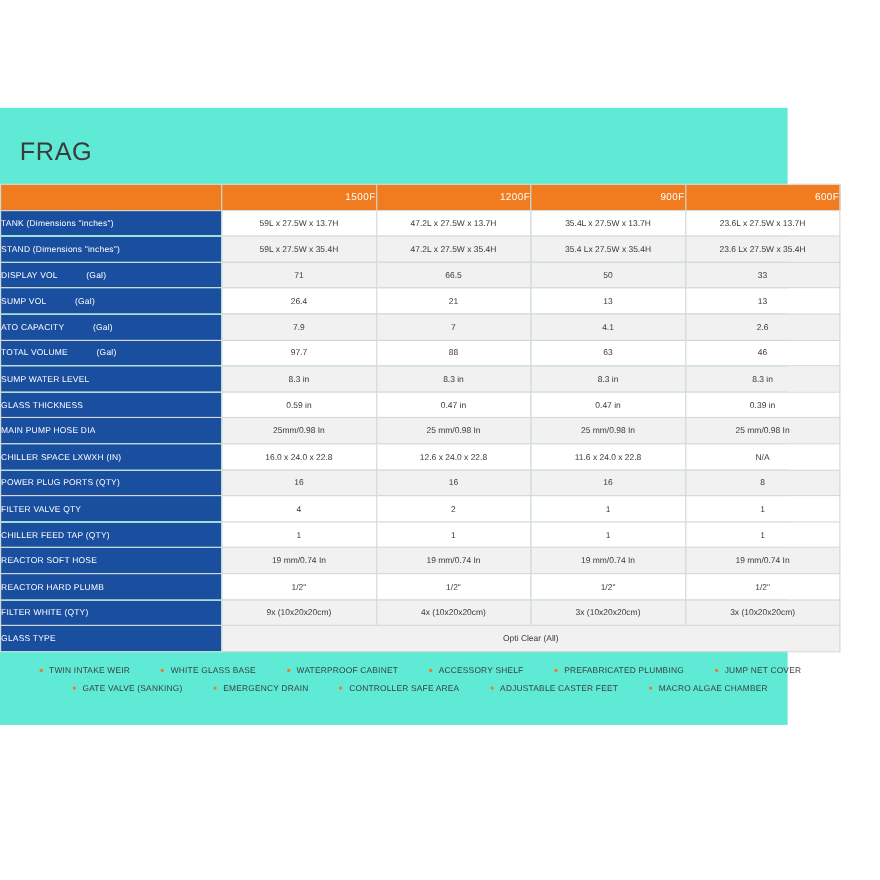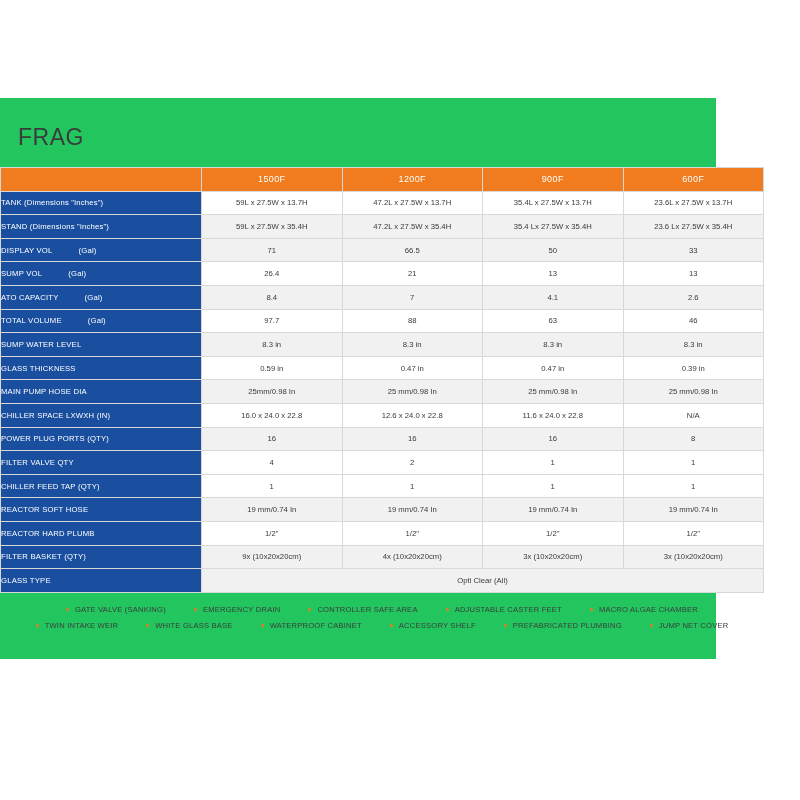--- a/index.html
+++ b/index.html
@@ -17,21 +17,21 @@
     position: relative;
     width: 800px;
     height: 800px;
     background: #ffffff;
   }
   .sheet {
     position: absolute;
     left: 0;
     top: 98px;
     width: 716px;
-    background: #22c55e;
+    background: #5eead4;
     padding: 0;
   }
   .title {
     font-size: 23px;
     color: #3b3b3b;
     font-weight: 400;
     letter-spacing: 0.5px;
     padding: 26px 0 16px 18px;
   }
   table.spec {
@@ -50,21 +50,21 @@
   th.corner {
     background: #f07c1f;
     border: 1px solid #f07c1f;
     width: 200px;
   }
   th.model {
     background: #f07c1f;
     color: #ffffff;
     font-size: 9px;
     font-weight: 400;
-    text-align: center;
+    text-align: right;
     letter-spacing: 0.4px;
     border: 1px solid #f07c1f;
   }
   td.rowlabel {
     background: #1a4fa0;
     color: #ffffff;
     font-size: 7.7px;
     font-weight: 400;
     text-align: left;
     padding-left: 12px;
@@ -171,21 +171,21 @@
         <tr>
           <td class="rowlabel"><span>SUMP VOL</span><span class="unit">(Gal)</span></td>
           <td class="val">26.4</td>
           <td class="val">21</td>
           <td class="val">13</td>
           <td class="val">13</td>
         </tr>
 
         <tr class="alt">
           <td class="rowlabel"><span>ATO CAPACITY</span><span class="unit">(Gal)</span></td>
-          <td class="val">8.4</td>
+          <td class="val">7.9</td>
           <td class="val">7</td>
           <td class="val">4.1</td>
           <td class="val">2.6</td>
         </tr>
 
         <tr>
           <td class="rowlabel"><span>TOTAL VOLUME</span><span class="unit">(Gal)</span></td>
           <td class="val">97.7</td>
           <td class="val">88</td>
           <td class="val">63</td>
@@ -259,80 +259,80 @@
 
         <tr>
           <td class="rowlabel"><span>REACTOR HARD PLUMB</span><span class="unit"></span></td>
           <td class="val">1/2"</td>
           <td class="val">1/2"</td>
           <td class="val">1/2"</td>
           <td class="val">1/2"</td>
         </tr>
 
         <tr class="alt">
-          <td class="rowlabel"><span>FILTER BASKET (QTY)</span><span class="unit"></span></td>
+          <td class="rowlabel"><span>FILTER WHITE (QTY)</span><span class="unit"></span></td>
           <td class="val">9x (10x20x20cm)</td>
           <td class="val">4x (10x20x20cm)</td>
           <td class="val">3x (10x20x20cm)</td>
           <td class="val">3x (10x20x20cm)</td>
         </tr>
 
         <tr>
           <td class="rowlabel"><span>GLASS TYPE</span></td>
           <td class="val full" colspan="4">Opti Clear (All)</td>
         </tr>
 
       </tbody>
     </table>
 
     <div class="features">
       <div class="featrow">
         <div class="feat">
             <span class="dot"></span>
-            <span>GATE VALVE (SANKING)</span>
-          </div>
-        <div class="feat">
-            <span class="dot"></span>
-            <span>EMERGENCY DRAIN</span>
-          </div>
-        <div class="feat">
-            <span class="dot"></span>
-            <span>CONTROLLER SAFE AREA</span>
-          </div>
-        <div class="feat">
-            <span class="dot"></span>
-            <span>ADJUSTABLE CASTER FEET</span>
-          </div>
-        <div class="feat">
-            <span class="dot"></span>
-            <span>MACRO ALGAE CHAMBER</span>
+            <span>TWIN INTAKE WEIR</span>
+          </div>
+        <div class="feat">
+            <span class="dot"></span>
+            <span>WHITE GLASS BASE</span>
+          </div>
+        <div class="feat">
+            <span class="dot"></span>
+            <span>WATERPROOF CABINET</span>
+          </div>
+        <div class="feat">
+            <span class="dot"></span>
+            <span>ACCESSORY SHELF</span>
+          </div>
+        <div class="feat">
+            <span class="dot"></span>
+            <span>PREFABRICATED PLUMBING</span>
+          </div>
+        <div class="feat">
+            <span class="dot"></span>
+            <span>JUMP NET COVER</span>
           </div>
       </div>
       <div class="featrow">
         <div class="feat">
             <span class="dot"></span>
-            <span>TWIN INTAKE WEIR</span>
-          </div>
-        <div class="feat">
-            <span class="dot"></span>
-            <span>WHITE GLASS BASE</span>
-          </div>
-        <div class="feat">
-            <span class="dot"></span>
-            <span>WATERPROOF CABINET</span>
-          </div>
-        <div class="feat">
-            <span class="dot"></span>
-            <span>ACCESSORY SHELF</span>
-          </div>
-        <div class="feat">
-            <span class="dot"></span>
-            <span>PREFABRICATED PLUMBING</span>
-          </div>
-        <div class="feat">
-            <span class="dot"></span>
-            <span>JUMP NET COVER</span>
+            <span>GATE VALVE (SANKING)</span>
+          </div>
+        <div class="feat">
+            <span class="dot"></span>
+            <span>EMERGENCY DRAIN</span>
+          </div>
+        <div class="feat">
+            <span class="dot"></span>
+            <span>CONTROLLER SAFE AREA</span>
+          </div>
+        <div class="feat">
+            <span class="dot"></span>
+            <span>ADJUSTABLE CASTER FEET</span>
+          </div>
+        <div class="feat">
+            <span class="dot"></span>
+            <span>MACRO ALGAE CHAMBER</span>
           </div>
       </div>
     </div>
 
   </div>
 </div>
 
 </body></html>

